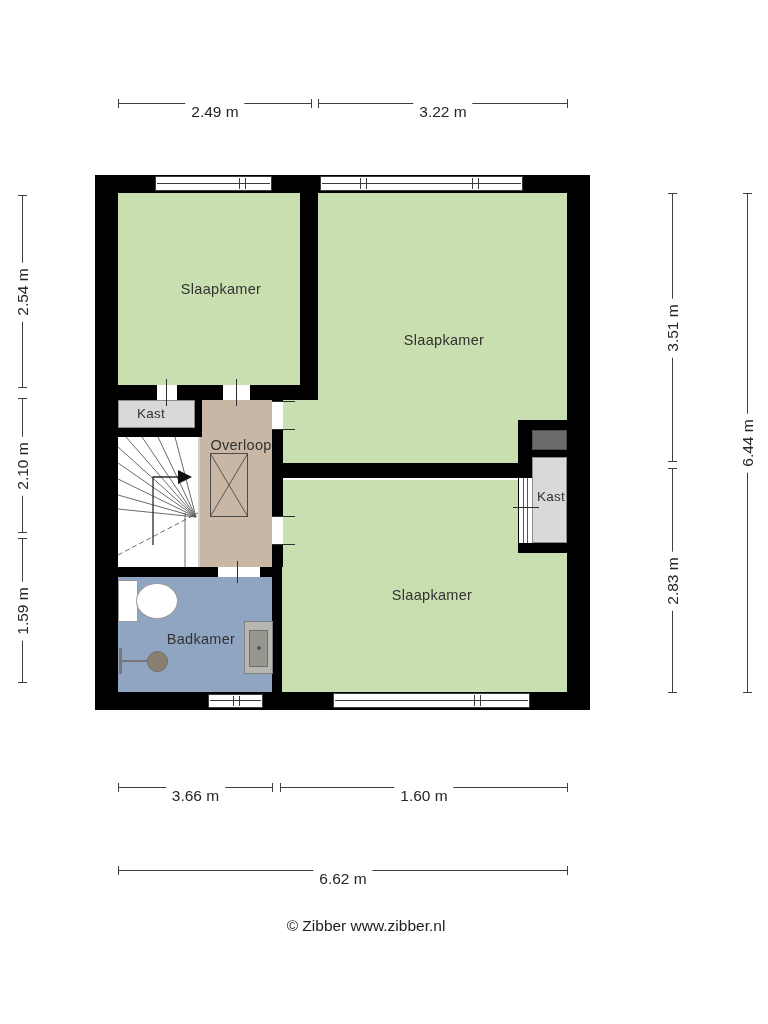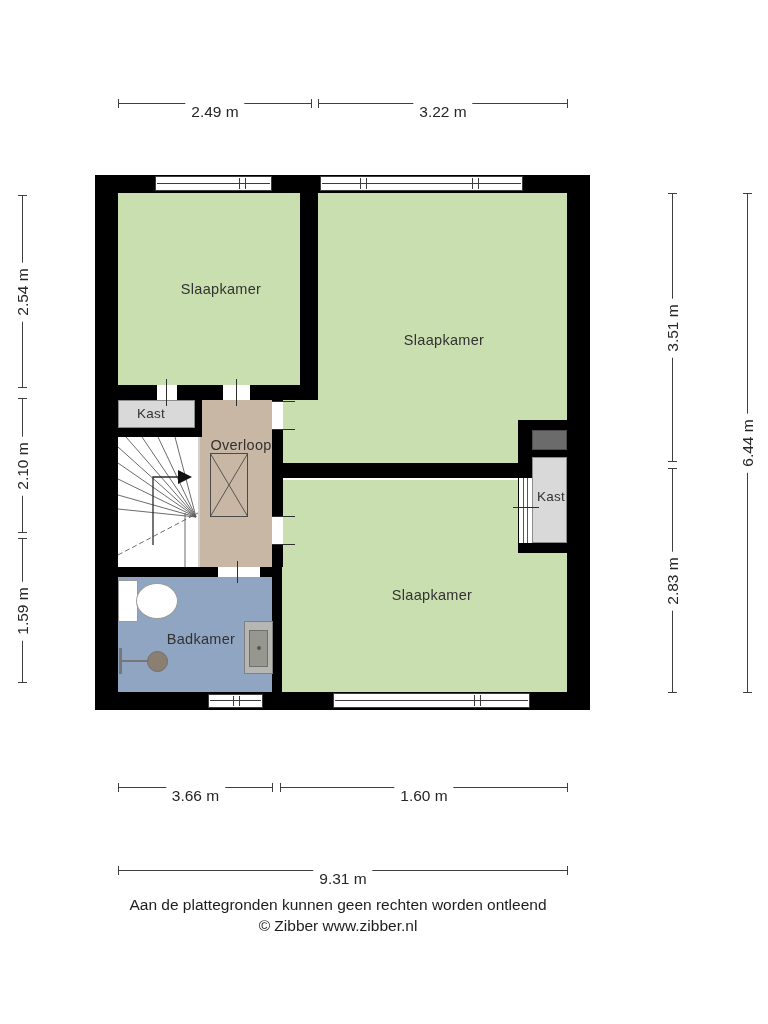--- a/index.html
+++ b/index.html
@@ -200,19 +200,18 @@
     <span class="dlabel">3.66 m</span>
   </div>
   <div class="dim-h" style="left:280px;top:787px;width:288px;">
     <span class="end e1"></span>
       <span class="end e2"></span>
     <span class="dlabel">1.60 m</span>
   </div>
   <div class="dim-h" style="left:118px;top:870px;width:450px;">
     <span class="end e1"></span>
       <span class="end e2"></span>
-    <span class="dlabel">9.31 m</span>
-  </div>
-
-  <div class="footer" style="top:896px;">Aan de plattegronden kunnen geen rechten worden ontleend</div>
-  <div class="footer" style="top:917px;">© Zibber www.zibber.nl</div>
+    <span class="dlabel">6.62 m</span>
+  </div>
+
+  <div class="footer" style="top:917px;margin-left:28px;">© Zibber www.zibber.nl</div>
 
 </div>
 
 </body></html>

